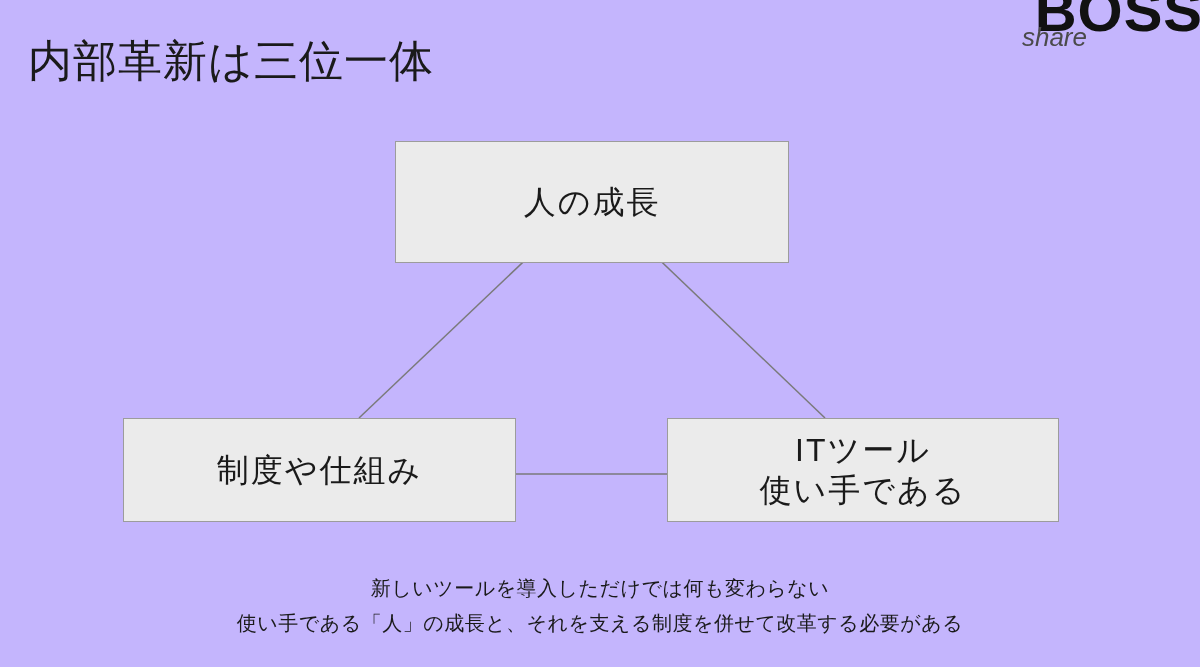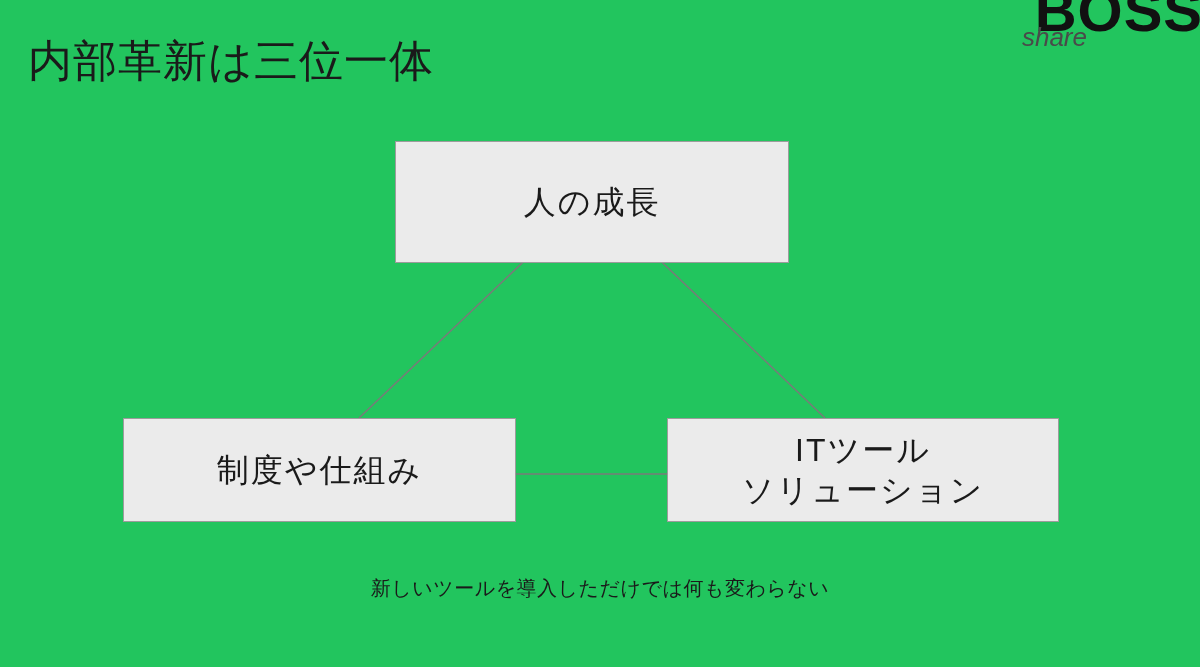--- a/index.html
+++ b/index.html
@@ -5,21 +5,21 @@
   html, body {
     margin: 0;
     padding: 0;
     background: #ffffff;
     font-family: "Liberation Sans", sans-serif;
   }
   .slide {
     position: relative;
     width: 1200px;
     height: 667px;
-    background: #22c55e;
+    background: #c4b5fd;
     overflow: hidden;
     color: var(--text, #1a1a1a);
   }
 
   
   .title {
     position: absolute;
     left: 28px;
     top: 32px;
     font-size: 44px;
@@ -119,20 +119,21 @@
   <div class="dbox dbox-top">
     <span>人の成長</span>
   </div>
 
   <div class="dbox dbox-left">
     <span>制度や仕組み</span>
   </div>
 
   <div class="dbox dbox-right">
     <span>ITツール</span>
-    <span>ソリューション</span>
+    <span>使い手である</span>
   </div>
 
   <div class="footer-note">
     <span>新しいツールを導入しただけでは何も変わらない</span>
+    <span>使い手である「人」の成長と、それを支える制度を併せて改革する必要がある</span>
   </div>
 
 </div>
 
 </body></html>

